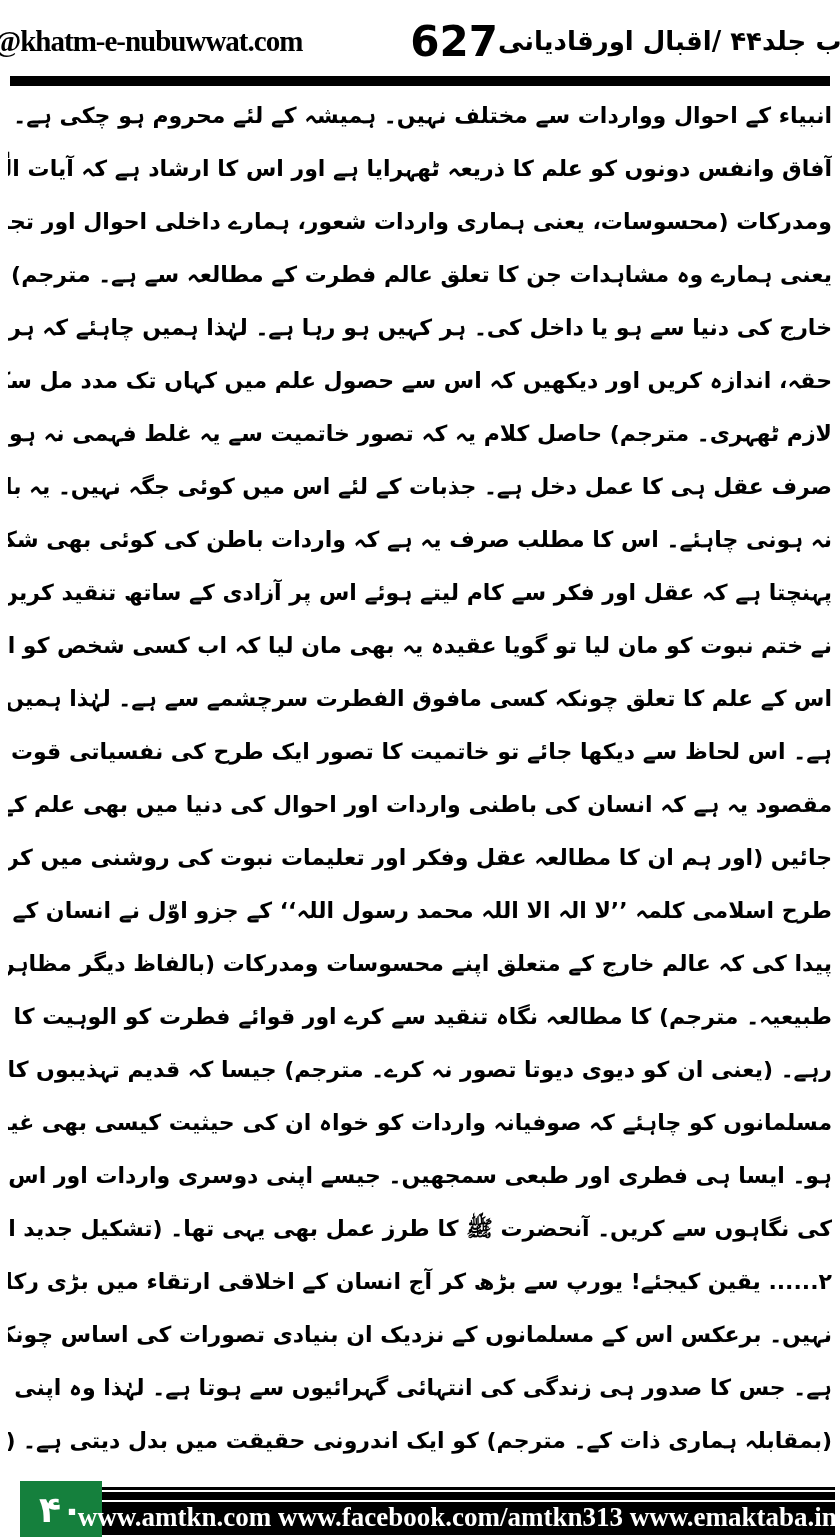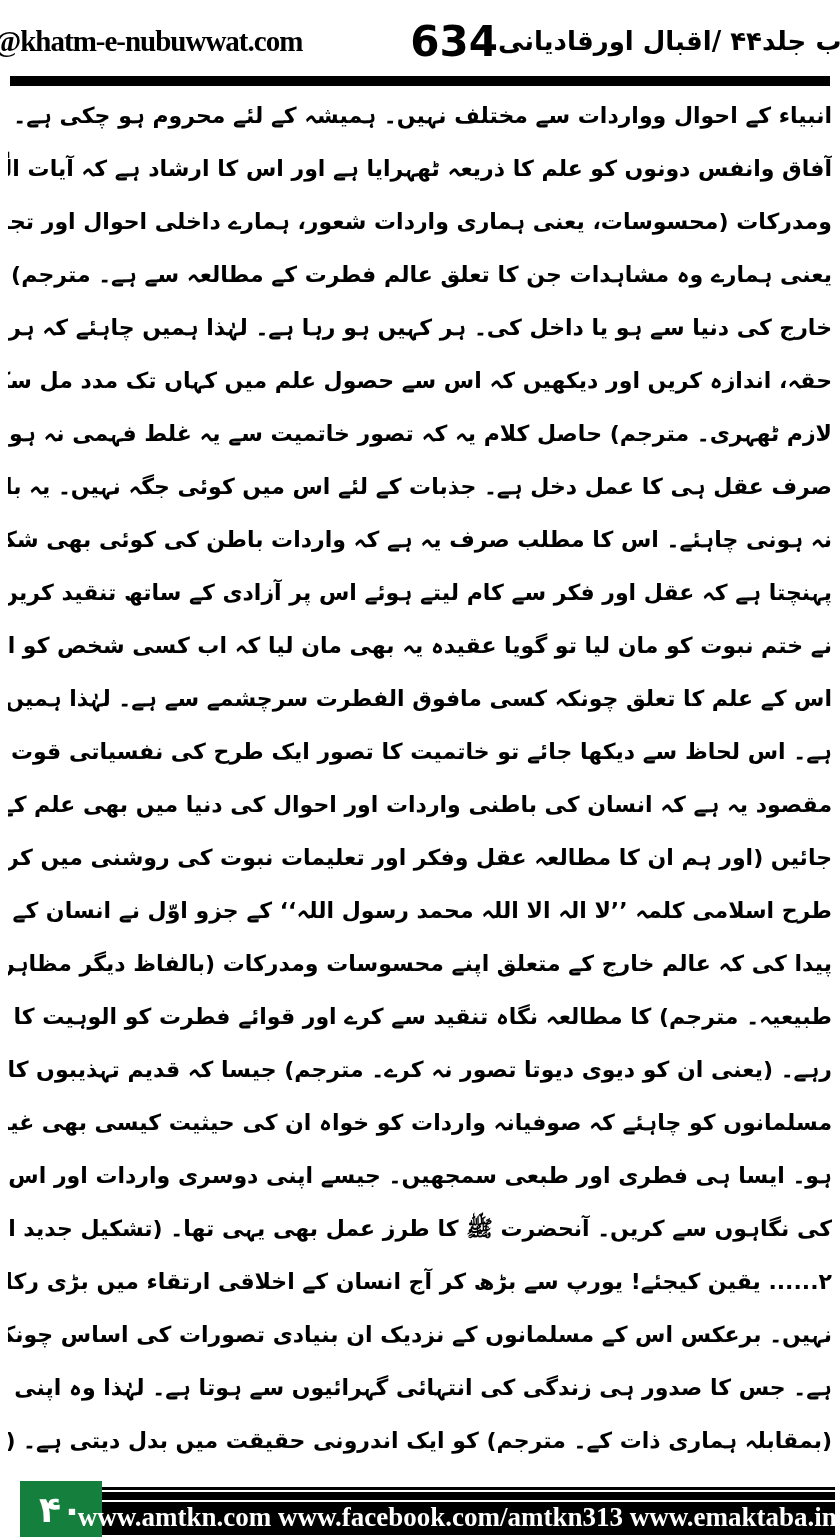--- a/index.html
+++ b/index.html
@@ -61,21 +61,21 @@
     font-size:27px;line-height:36px;white-space:nowrap;
   }
 </style>
 </head>
 <body>
 
 <div class="page">
 
   <div class="hdr">
     <span class="hdr-email">ameer@khatm-e-nubuwwat.com</span>
-    <span class="hdr-num">634</span>
+    <span class="hdr-num">627</span>
     <span class="hdr-title">احتساب جلد۴۴ /اقبال اورقادیانی</span>
   </div>
 
   <div class="hdr-rule"></div>
 
   <div class="bodytxt" id="body-lines">
       <div class="line">انبیاء کے احوال وواردات سے مختلف نہیں۔ ہمیشہ کے لئے محروم ہو چکی ہے۔ قرآن مجید نے</div>
       <div class="line">آفاق وانفس دونوں کو علم کا ذریعہ ٹھہرایا ہے اور اس کا ارشاد ہے کہ آیات الٰہیہ کا ظہور محسوسات</div>
       <div class="line">ومدرکات (محسوسات، یعنی ہماری واردات شعور، ہمارے داخلی احوال اور تجربات اور مدرکات،</div>
       <div class="line">یعنی ہمارے وہ مشاہدات جن کا تعلق عالم فطرت کے مطالعہ سے ہے۔ مترجم) میں خواہ ان کا تعلق</div>

